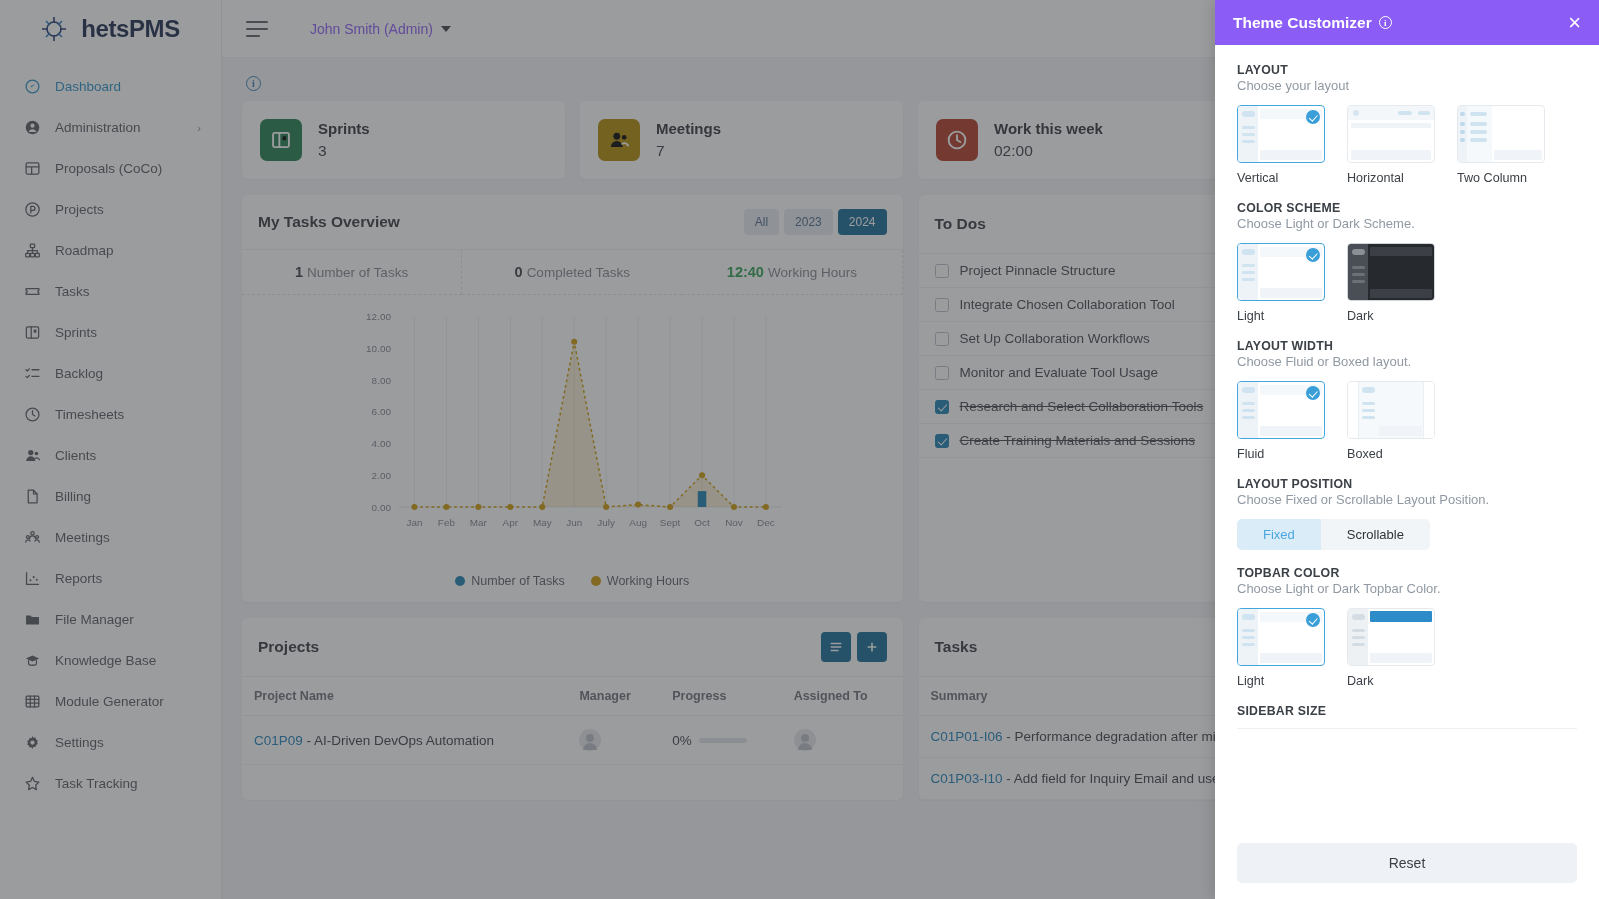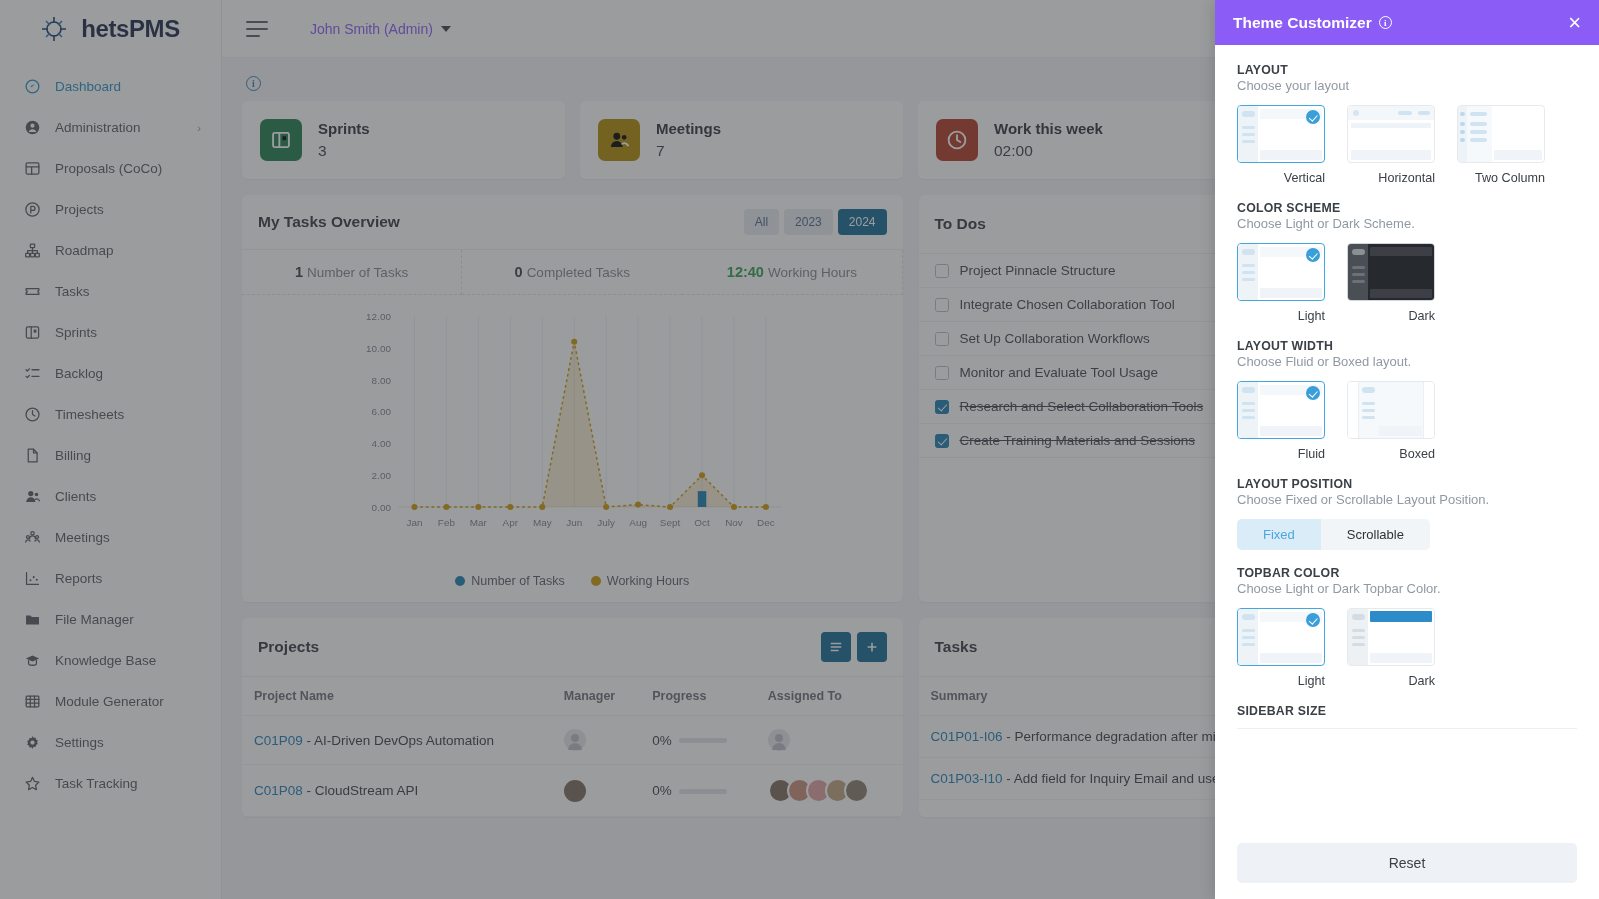--- a/index.html
+++ b/index.html
@@ -129,21 +129,21 @@
      font-size:9px; font-family:"Liberation Serif",serif; font-weight:700;}
   .tc-close { margin-left:auto; color:#ffffff; font-size:22px; line-height:1; cursor:pointer; font-weight:300;}
   .tc-body { flex:1 1 auto; overflow:hidden; padding:18px 22px 0 22px; }
   .tc-sec { margin-bottom:16px; }
   .tc-h { font-size:12.3px; font-weight:700; color:#3b4047; letter-spacing:.25px; }
   .tc-sub { font-size:13px; color:#9099a3; margin-top:1px; }
   .tc-opts { display:flex; gap:22px; margin-top:12px; }
   .tc-opt { width:88px; cursor:pointer; }
   .thumb { width:88px; height:58px; border-radius:4px; border:1.6px solid #e6eaee; position:relative; overflow:hidden; background:#fff;}
   .tc-opt.sel .thumb { border-color:#41a7dd; }
-  .tc-lab { text-align:right; font-size:12.6px; color:#3b4047; margin-top:8px;}
+  .tc-lab { text-align:left; font-size:12.6px; color:#3b4047; margin-top:8px;}
   .chk { position:absolute; right:4px; top:4px; width:14px;height:14px;border-radius:50%;background:#3a9fd8;
      display:flex;align-items:center;justify-content:center; z-index:4;}
   .chk:after{ content:""; width:3.5px;height:6.5px;border:solid #fff;border-width:0 1.6px 1.6px 0;transform:rotate(42deg);margin-top:-1.5px;}
 
   
   .t-side { position:absolute; left:0; top:0; bottom:0; width:20px; background:#eef3f7; }
   .t-pill { position:absolute; left:4px; top:5px; width:13px;height:6px;border-radius:4px;background:#cfe3f0;}
   .t-bar  { position:absolute; left:4px; width:13px;height:3.4px;border-radius:2px;background:#cfe3f0;}
   .t-topstrip{ position:absolute; left:22px; right:2px; top:3px; height:10px; background:#f2f6f9; border-radius:1px;}
   .t-bottom{ position:absolute; left:22px; right:2px; bottom:2px; height:10px; background:#f0f4f8; border-radius:1px;}
@@ -276,36 +276,36 @@
             <svg viewBox="0 0 20 20" fill="none" stroke="currentColor" stroke-width="1.5" stroke-linecap="round" stroke-linejoin="round">
               <circle cx="10" cy="10" r="7.6"></circle>
               <path d="M10 5.6V10l3 1.8"></path>
             </svg>
           </span>
           <span class="nav-label">Timesheets</span>
         </div>
         <div class="nav-item">
           <span class="nav-icon">
             <svg viewBox="0 0 20 20" fill="none" stroke="currentColor" stroke-width="1.5" stroke-linecap="round" stroke-linejoin="round">
-              <path d="M5 2.6h6.2L15.4 7v10.4H5z"></path>
-              <path d="M11.2 2.6V7h4.2"></path>
-            </svg>
-          </span>
-          <span class="nav-label">Billing</span>
-        </div>
-        <div class="nav-item">
-          <span class="nav-icon">
-            <svg viewBox="0 0 20 20" fill="none" stroke="currentColor" stroke-width="1.5" stroke-linecap="round" stroke-linejoin="round">
               <circle cx="8" cy="6.6" r="3.1" fill="currentColor" stroke="none"></circle>
               <path d="M2.6 16.4a5.4 5.4 0 0110.8 0z" fill="currentColor" stroke="none"></path>
               <circle cx="14.7" cy="7.6" r="2.1" fill="currentColor" stroke="none"></circle>
               <path d="M13 13.4a4 4 0 015.2 1.6"></path>
             </svg>
           </span>
           <span class="nav-label">Clients</span>
+        </div>
+        <div class="nav-item">
+          <span class="nav-icon">
+            <svg viewBox="0 0 20 20" fill="none" stroke="currentColor" stroke-width="1.5" stroke-linecap="round" stroke-linejoin="round">
+              <path d="M5 2.6h6.2L15.4 7v10.4H5z"></path>
+              <path d="M11.2 2.6V7h4.2"></path>
+            </svg>
+          </span>
+          <span class="nav-label">Billing</span>
         </div>
         <div class="nav-item">
           <span class="nav-icon">
             <svg viewBox="0 0 20 20" fill="none" stroke="currentColor" stroke-width="1.5" stroke-linecap="round" stroke-linejoin="round">
               <circle cx="10" cy="5" r="2"></circle>
               <path d="M6.6 11.5a3.4 3.4 0 016.8 0"></path>
               <circle cx="4.6" cy="9.4" r="1.7"></circle>
               <path d="M2 15.4a2.8 2.8 0 015.2-1.2"></path>
               <circle cx="15.4" cy="9.4" r="1.7"></circle>
               <path d="M18 15.4a2.8 2.8 0 00-5.2-1.2"></path>
@@ -602,34 +602,20 @@
                   <th>Assigned To</th>
                 </tr>
               </thead>
             <tbody id="projBody">
                 <tr>
                   <td><span class="lnk">C01P09</span><span> - AI-Driven DevOps Automation</span></td>
                   <td><span class="av ph"></span></td>
                   <td><span>0%</span><span class="prog"></span></td>
                   <td><span class="av ph"></span></td>
                 </tr>
-                <tr>
-                  <td><span class="lnk">C01P08</span><span> - CloudStream API</span></td>
-                  <td><span class="av" style="background:#7d6a5a"></span></td>
-                  <td><span>0%</span><span class="prog"></span></td>
-                  <td>
-                    <span class="avstack">
-                      <span class="av" style="background:#7d6a5a"></span>
-                      <span class="av" style="background:#c98f7a"></span>
-                      <span class="av" style="background:#e0a0a0"></span>
-                      <span class="av" style="background:#bfa27e"></span>
-                      <span class="av" style="background:#8a7d6e"></span>
-                    </span>
-                  </td>
-                </tr>
               </tbody>
           </table>
         </section>
 
         <section class="panel">
           <div class="panel-head">
             <div class="panel-title">Tasks</div>
             <div class="panel-actions">
               <button class="icon-btn">
                 <svg viewBox="0 0 16 16">

